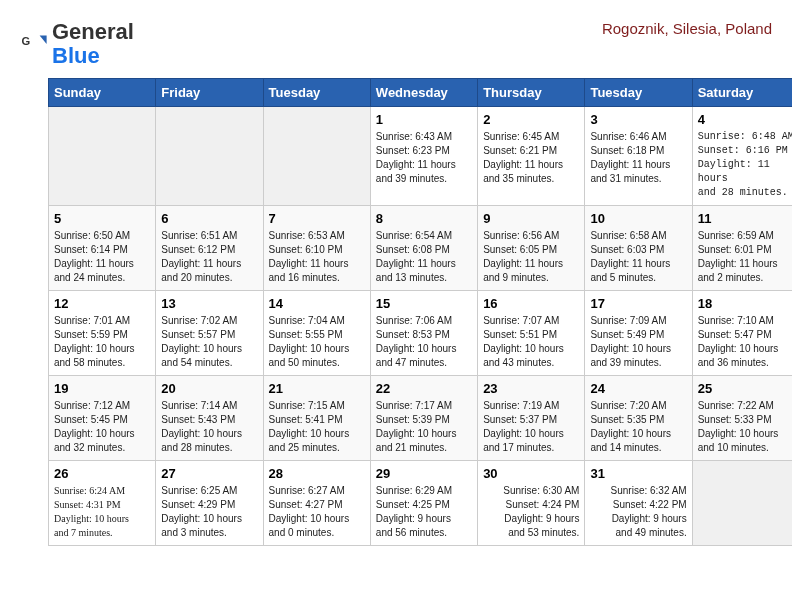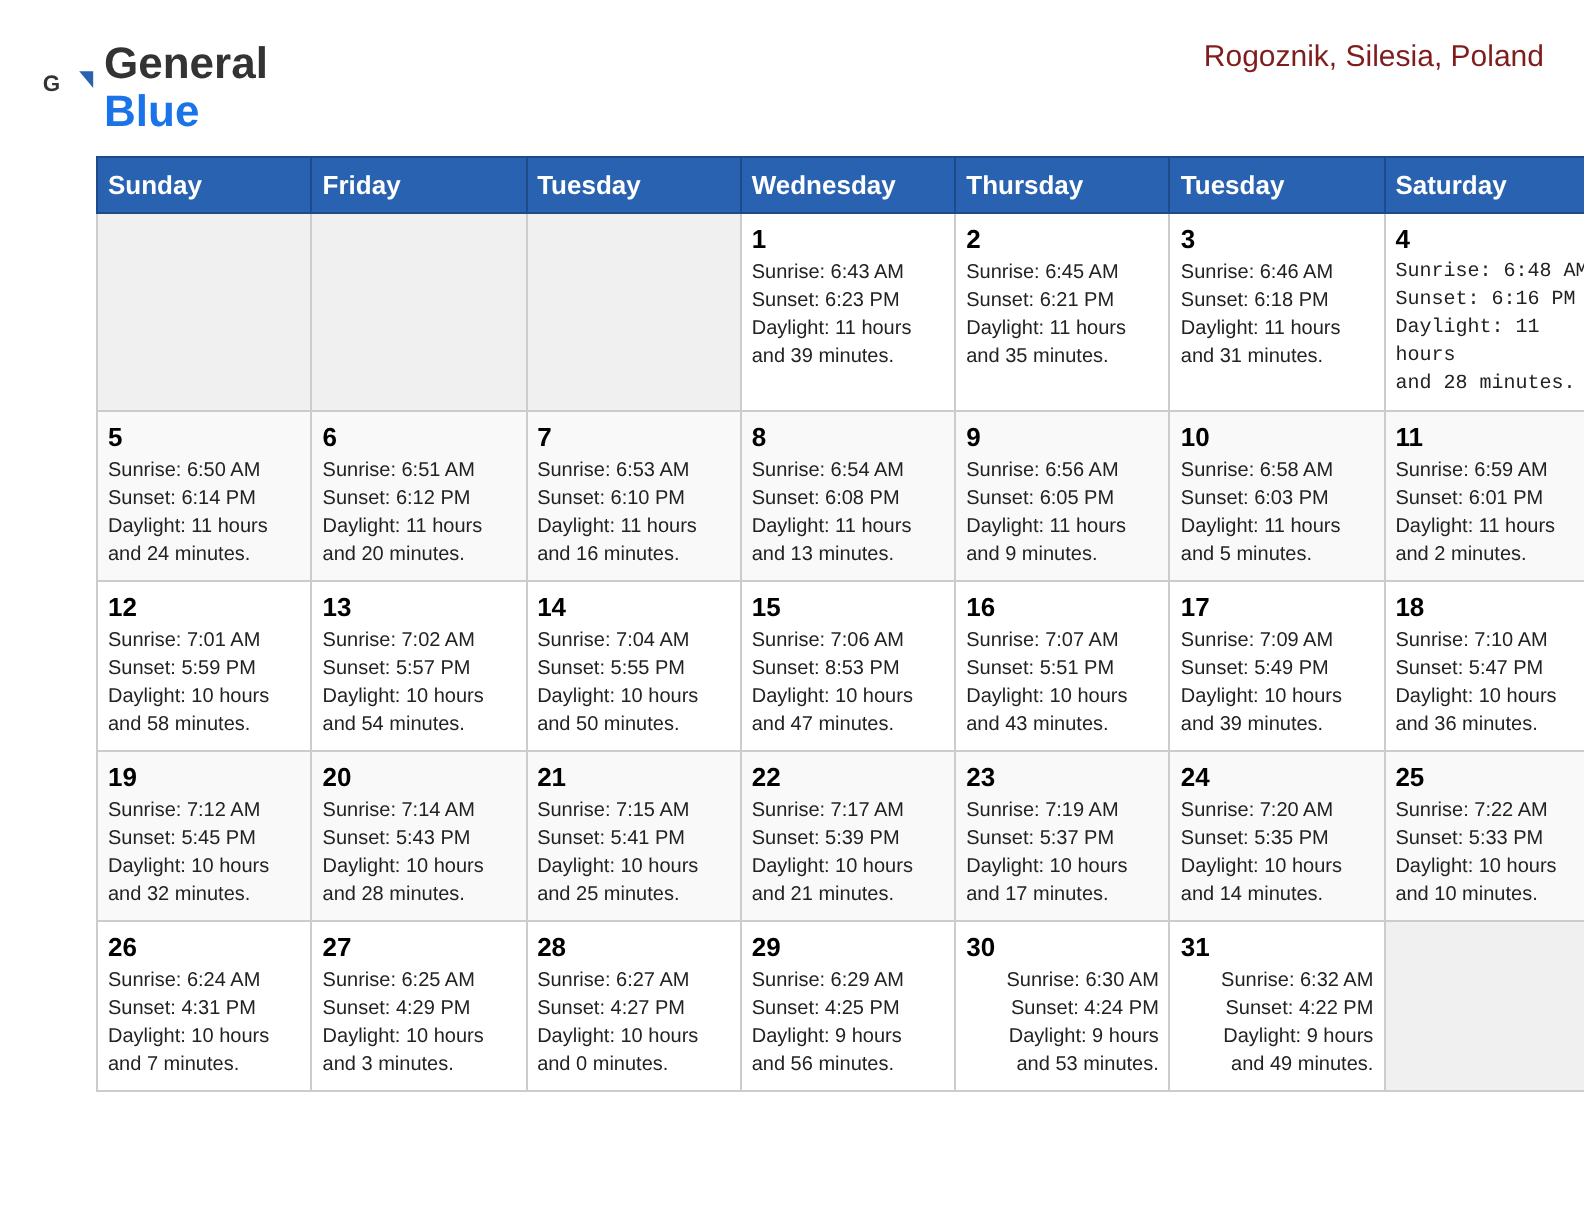--- a/index.html
+++ b/index.html
@@ -301,21 +301,21 @@
           <span class="day-num">25</span>
           <div class="day-info" style="white-space: pre-line;">Sunrise: 7:22 AM
 Sunset: 5:33 PM
 Daylight: 10 hours
 and 10 minutes.</div>
         </td>
       </tr>
       <tr>
         <td>
           <span class="day-num">26</span>
-          <div class="day-info" style="white-space: pre-line;">Sunrise: 6:24 AM
+          <div class="day-info" style="white-space: pre-line; font-family: Liberation Serif, serif;">Sunrise: 6:24 AM
 Sunset: 4:31 PM
 Daylight: 10 hours
 and 7 minutes.</div>
         </td>
         <td>
           <span class="day-num">27</span>
           <div class="day-info" style="white-space: pre-line;">Sunrise: 6:25 AM
 Sunset: 4:29 PM
 Daylight: 10 hours
 and 3 minutes.</div>

